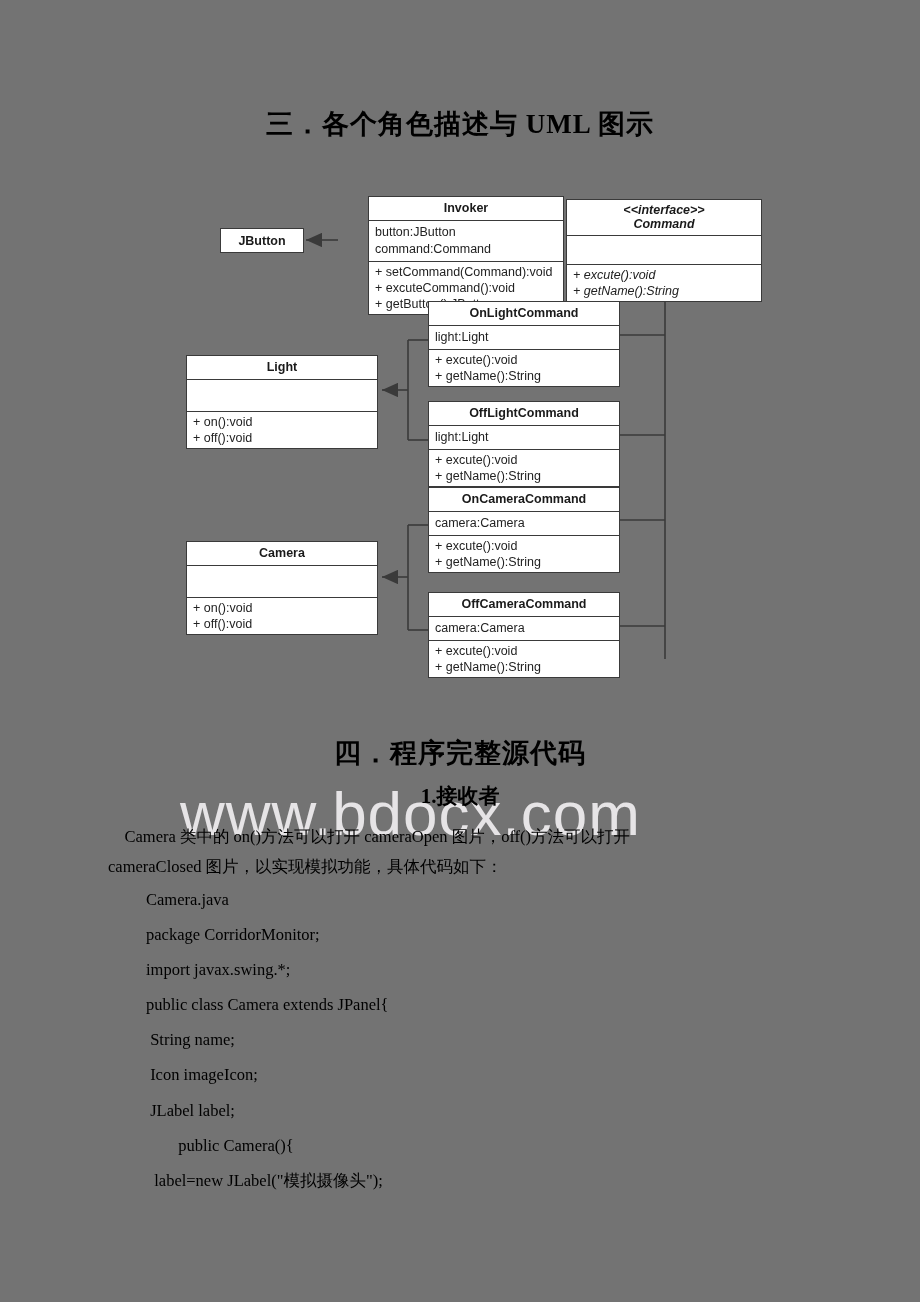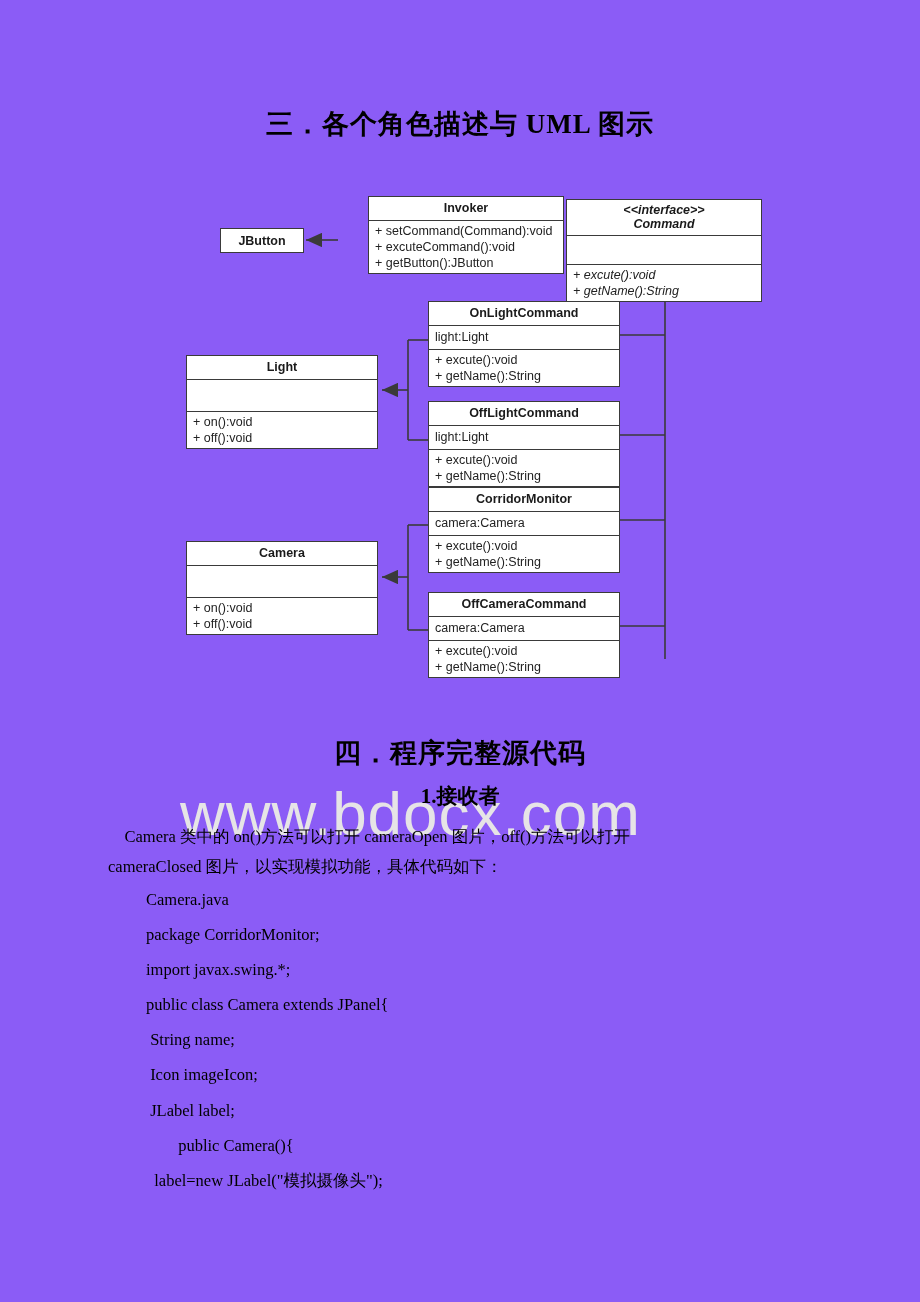--- a/index.html
+++ b/index.html
@@ -13,21 +13,21 @@
     position: relative;
     font-family: "Liberation Serif", serif;
     color: #000000;
     overflow: hidden;
   }
 
   .page {
     position: relative;
     width: 920px;
     height: 1302px;
-    background: #8b5cf6;
+    background: #737373;
   }
 
   
   .h1 {
     text-align: center;
     font-family: "Liberation Serif", serif;
     font-weight: bold;
     font-size: 27px;
     letter-spacing: 1px;
     margin: 0;
@@ -184,20 +184,24 @@
       <line x1="408" y1="345" x2="408" y2="450" stroke="#3a3a3a" stroke-width="1.6"></line>
       <line x1="408" y1="397" x2="382" y2="397" stroke="#3a3a3a" stroke-width="1.6" marker-end="url(#arrowOpen)"></line>
     </svg>
 
     <div class="uml-simple" style="left:220px; top:48px; width:84px; height:25px;">
       <span>JButton</span>
     </div>
 
     <div class="uml-box" style="left:340px; top:16px; width:196px;margin-left:28px;">
       <div class="uml-title">Invoker</div>
+      <div class="uml-attrs">
+        <div>button:JButton</div>
+        <div>command:Command</div>
+      </div>
       <div class="uml-ops">
         <div>+ setCommand(Command):void</div>
         <div>+ excuteCommand():void</div>
         <div>+ getButton():JButton</div>
       </div>
     </div>
 
     <div class="uml-box" style="left:566px; top:19px; width:196px;">
       <div class="uml-title iface">
         <div>&lt;&lt;interface&gt;&gt;</div>
@@ -226,21 +230,21 @@
       <div class="uml-attrs">
         <div>light:Light</div>
       </div>
       <div class="uml-ops">
         <div>+ excute():void</div>
         <div>+ getName():String</div>
       </div>
     </div>
 
     <div class="uml-box" style="left:428px; top:307px; width:192px;">
-      <div class="uml-title">CorridorMonitor</div>
+      <div class="uml-title">OnCameraCommand</div>
       <div class="uml-attrs">
         <div>camera:Camera</div>
       </div>
       <div class="uml-ops">
         <div>+ excute():void</div>
         <div>+ getName():String</div>
       </div>
     </div>
 
     <div class="uml-box" style="left:428px; top:412px; width:192px;">

